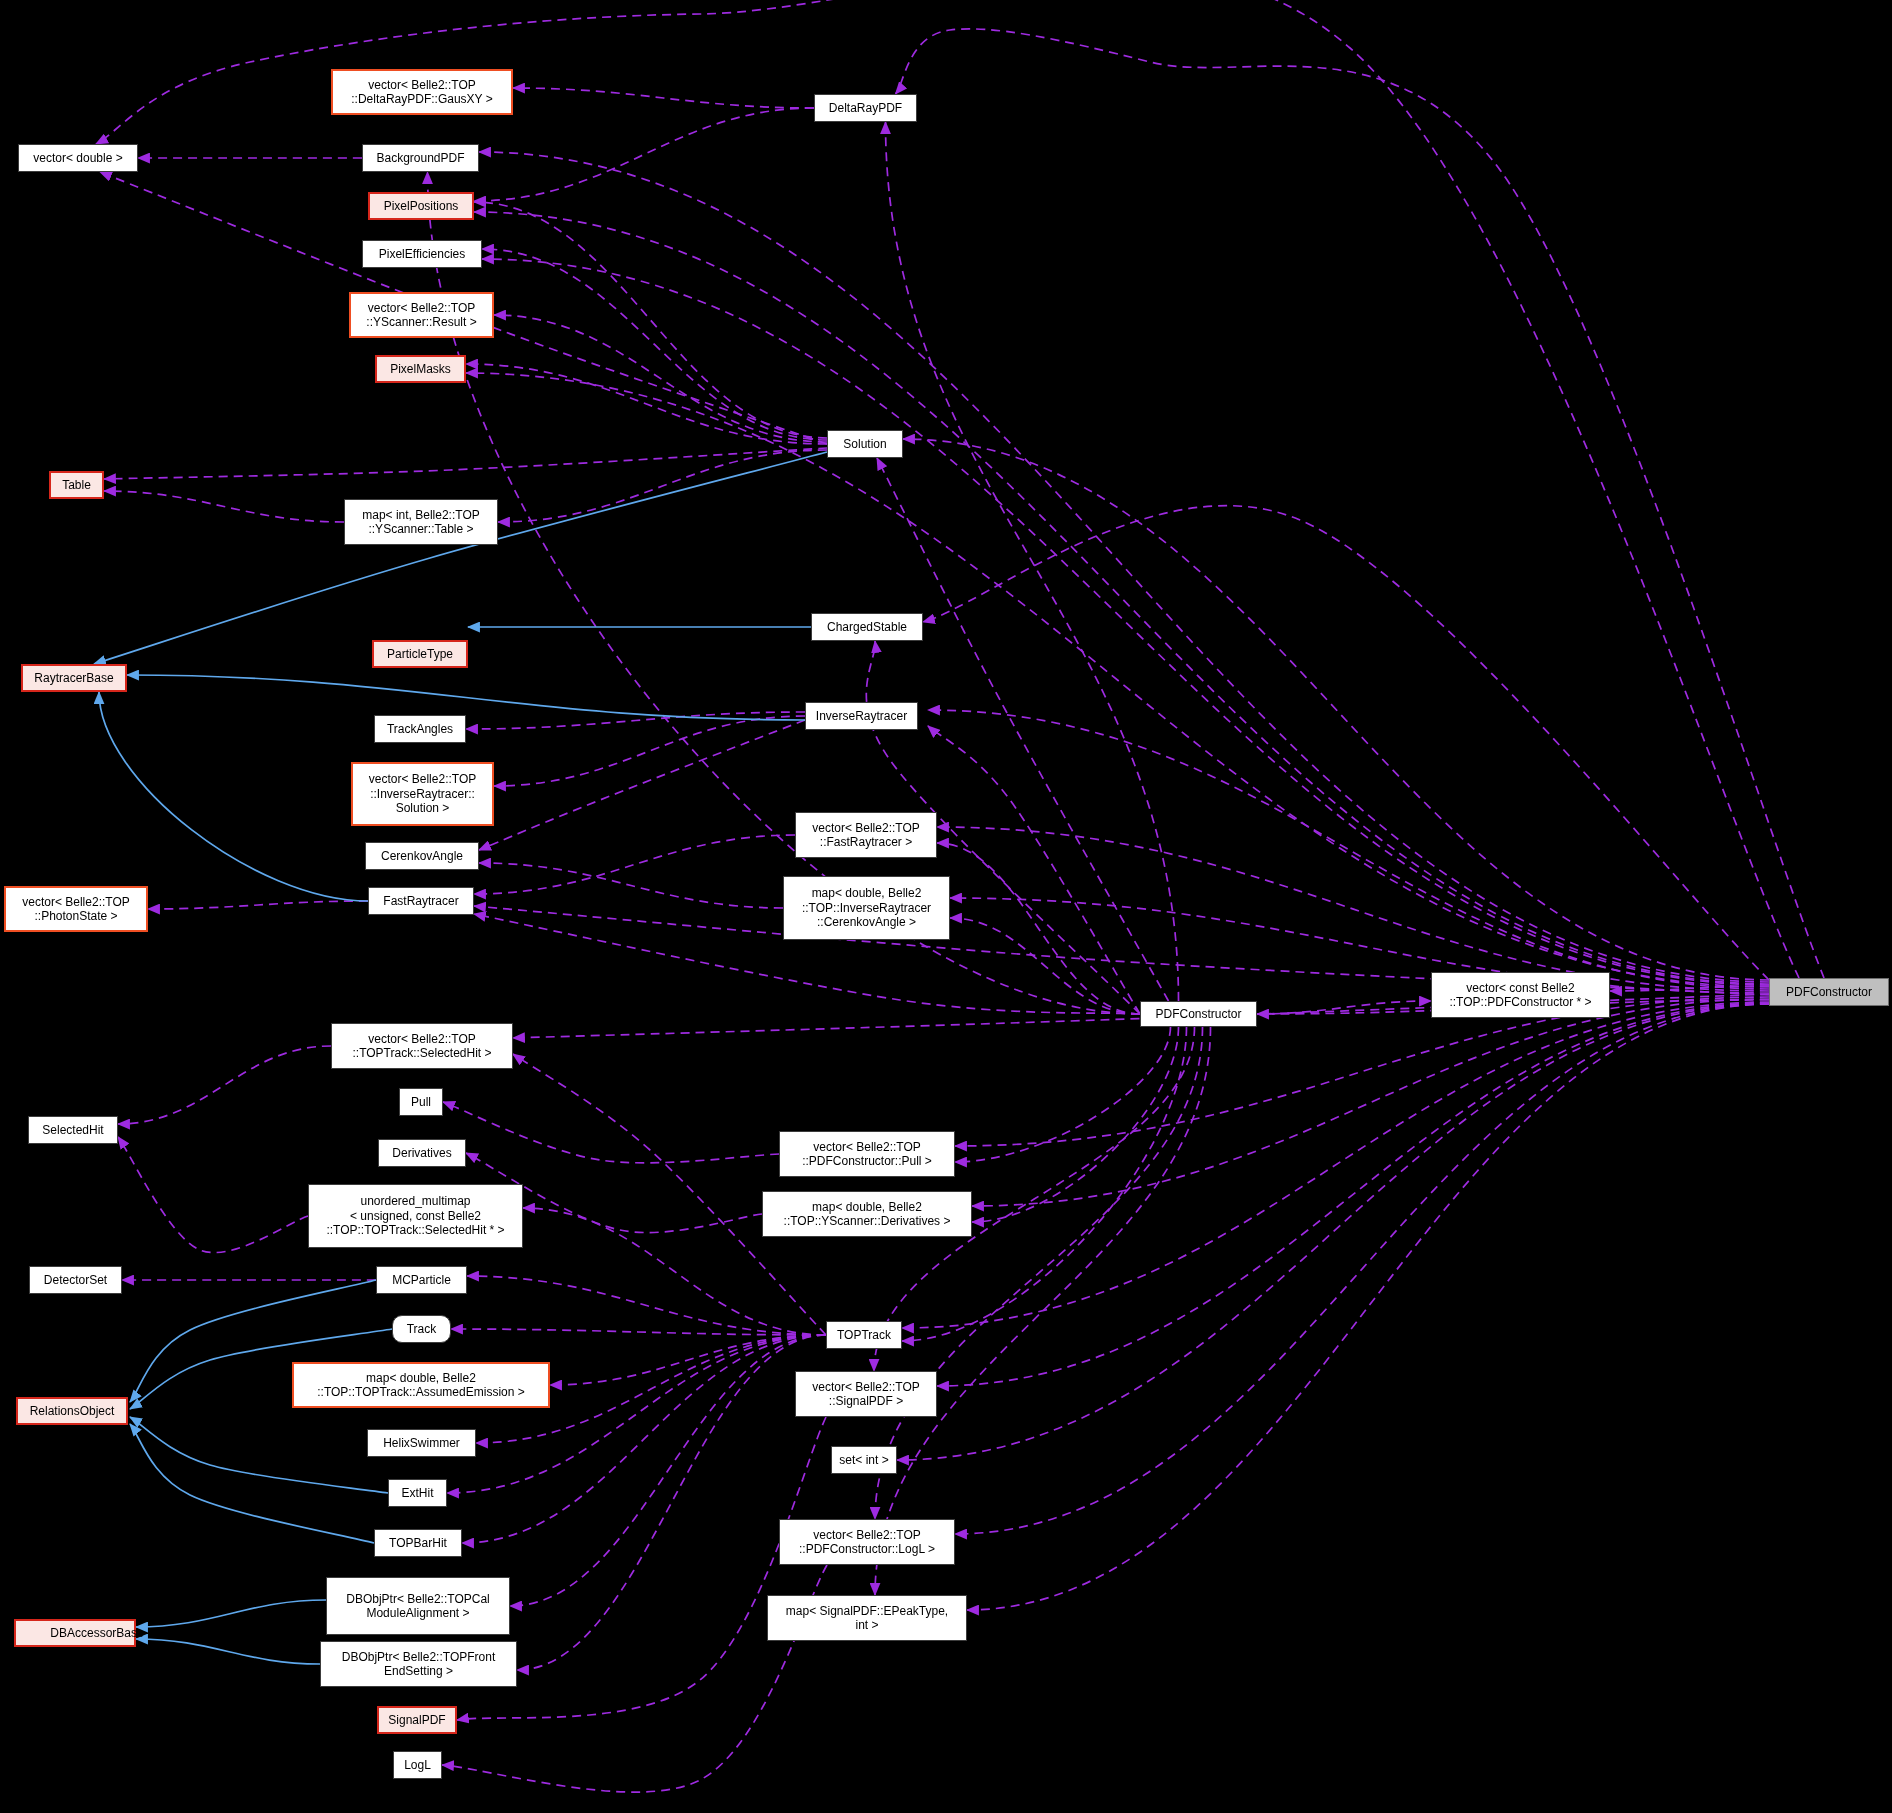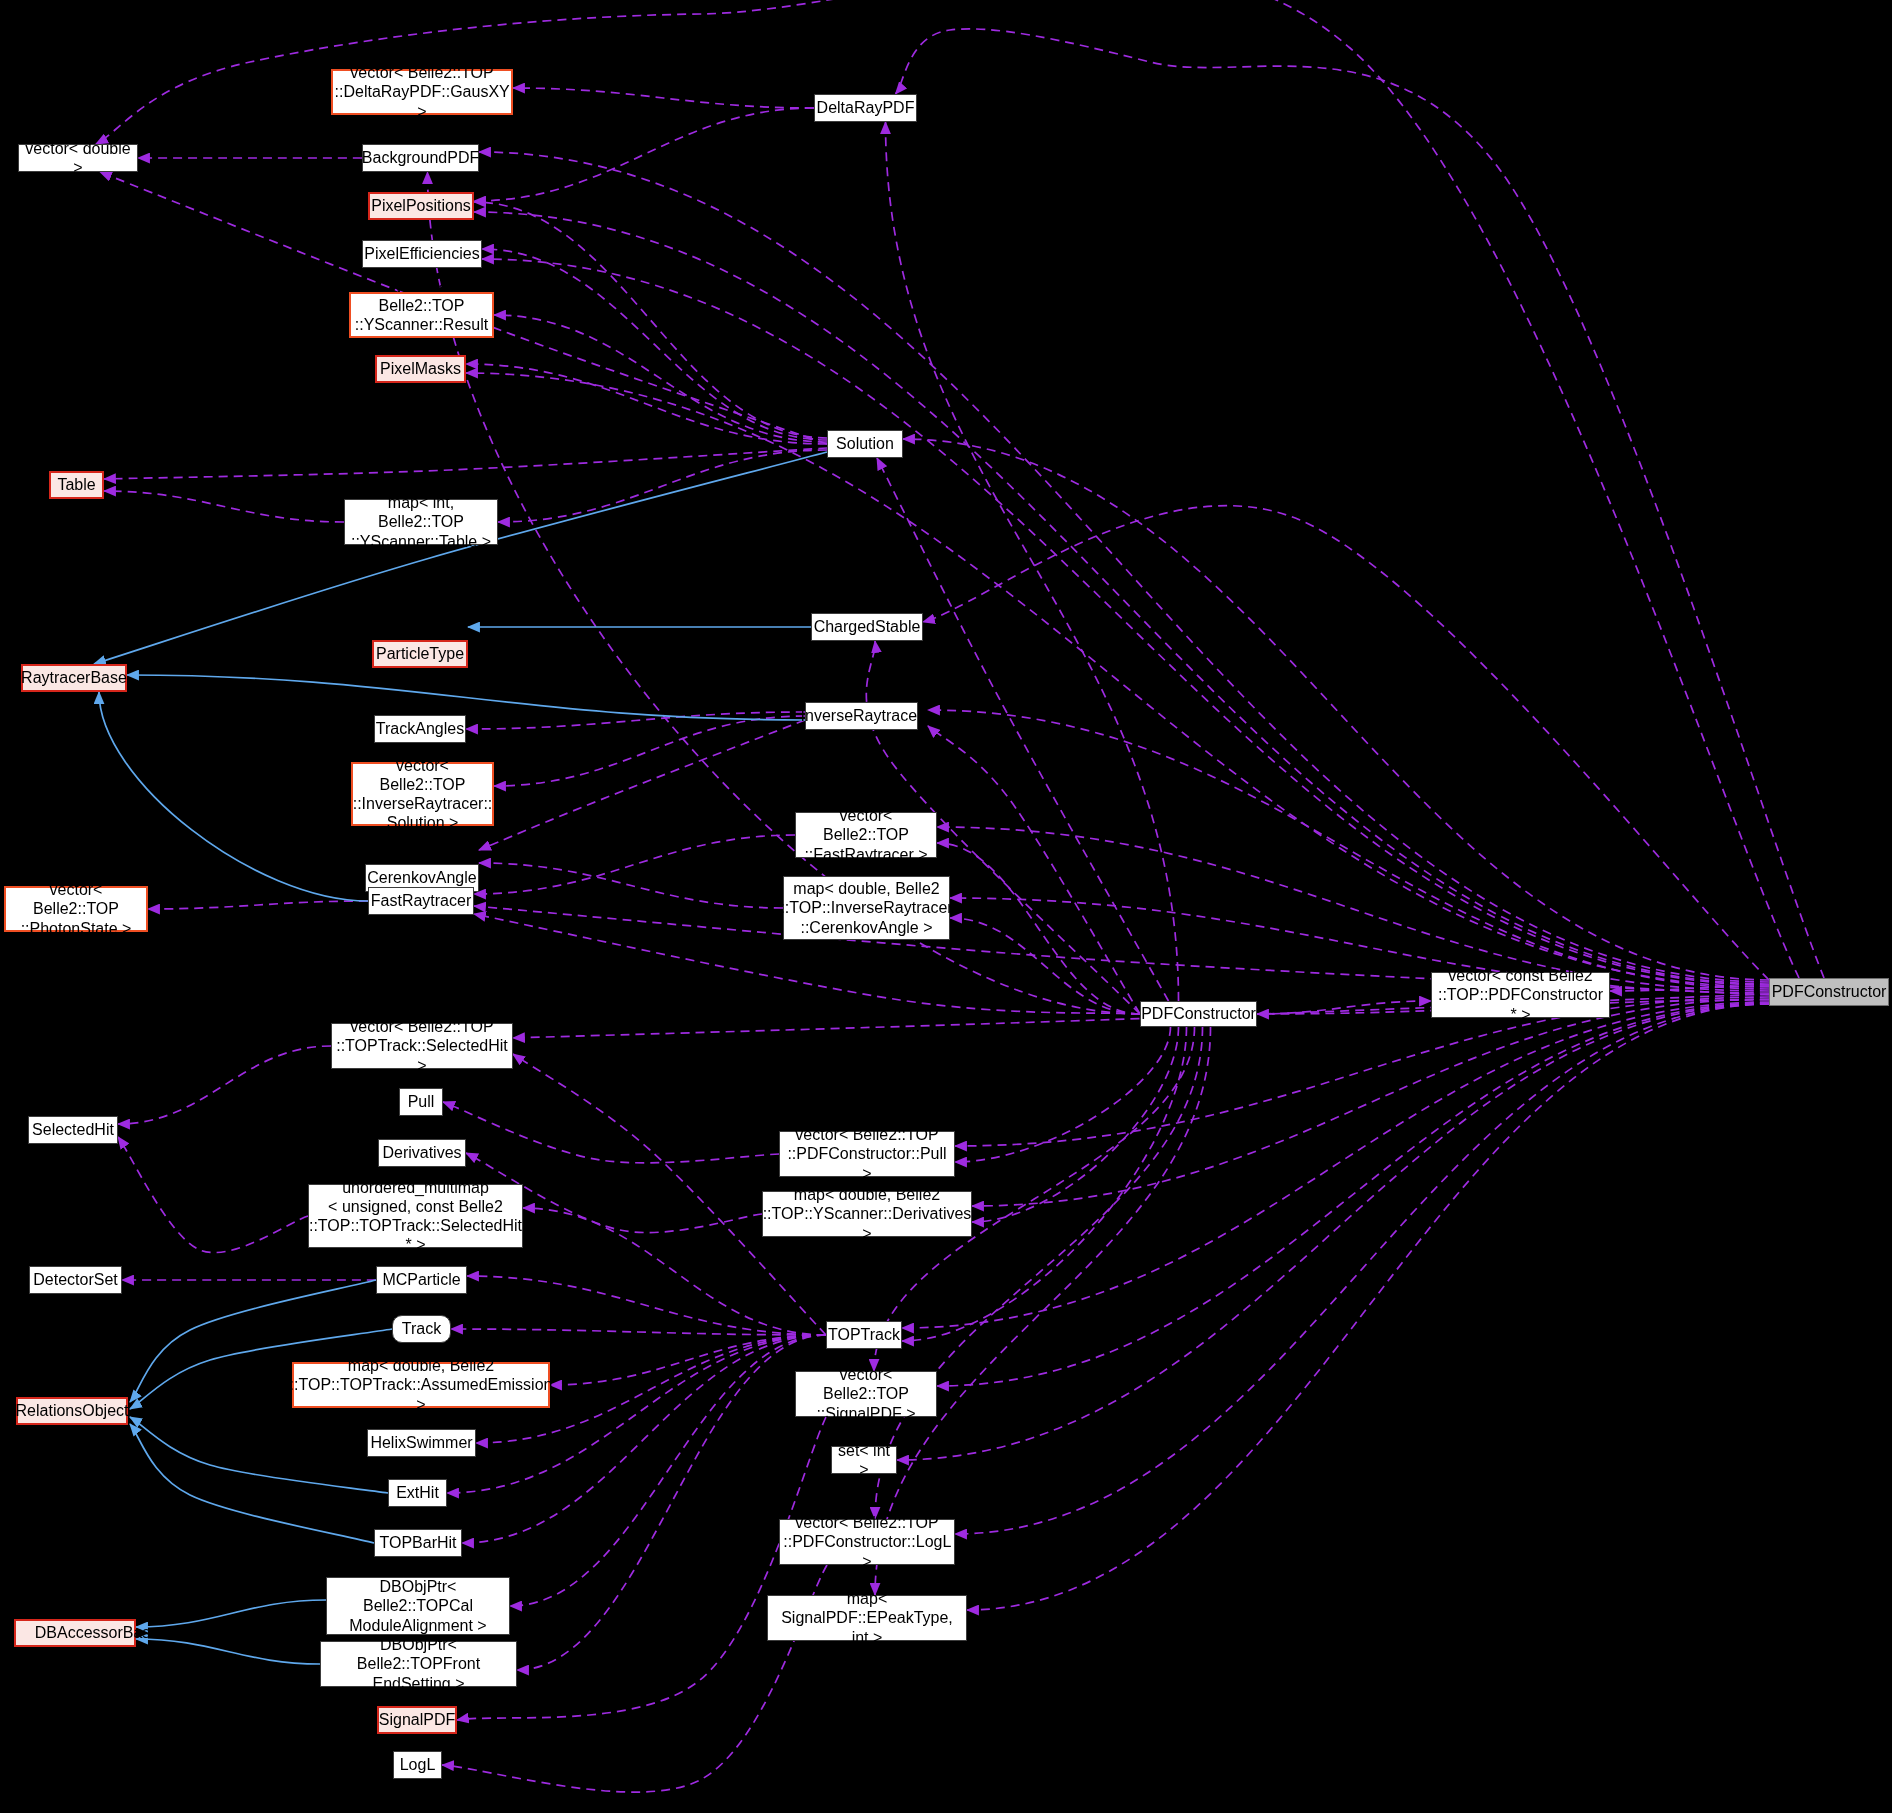--- a/index.html
+++ b/index.html
@@ -2,21 +2,21 @@
 <html><head>
 <meta charset="utf-8">
 <style>
   html,body{margin:0;padding:0;background:#000;}
   #diagram{position:relative;background:#000;overflow:hidden;}
   #edges{position:absolute;left:0;top:0;}
   .node{
     position:absolute;display:flex;align-items:center;justify-content:center;
     text-align:center;white-space:pre-line;box-sizing:border-box;
     font-family:"Liberation Sans","DejaVu Sans",sans-serif;
-    font-size:16px;line-height:1.2;color:#000;
+    font-size:12px;line-height:1.2;color:#000;
     background:#fff;border:1.4px solid #3c3c3c;padding:1px 4px;cursor:pointer;
   }
   .node.red{background:#fbe7e4;border:2px solid #d6261b;}
   .node.redline{background:#fff;border:2px solid #ef4e22;}
   .node.subject{background:#bfbfbf;border:1.4px solid #6e6e6e;}
 </style>
 </head>
 <body>
 
 <div id="diagram" style="width: 1892px; height: 1813px; background: rgb(0, 0, 0);">
@@ -128,21 +128,21 @@
     <div class="node red" style="left: 372px; top: 640px; width: 96px; height: 28px;">ParticleType</div>
     <div class="node normal" style="left: 811px; top: 613px; width: 112px; height: 28px;">ChargedStable</div>
     <div class="node red" style="left: 21px; top: 664px; width: 106px; height: 28px;">RaytracerBase</div>
     <div class="node normal" style="left: 805px; top: 702px; width: 113px; height: 28px;">InverseRaytracer</div>
     <div class="node normal" style="left: 374px; top: 715px; width: 92px; height: 28px;">TrackAngles</div>
     <div class="node redline" style="left: 351px; top: 762px; width: 143px; height: 64px;">vector&lt; Belle2::TOP
 ::InverseRaytracer::
 Solution &gt;</div>
     <div class="node normal" style="left: 795px; top: 812px; width: 142px; height: 46px;">vector&lt; Belle2::TOP
 ::FastRaytracer &gt;</div>
-    <div class="node normal" style="left: 365px; top: 864px; width: 114px; height: 28px;">CerenkovAngle</div>
+    <div class="node normal" style="left: 365px; top: 842px; width: 114px; height: 28px;">CerenkovAngle</div>
     <div class="node normal" style="left: 783px; top: 876px; width: 167px; height: 64px;">map&lt; double, Belle2
 ::TOP::InverseRaytracer
 ::CerenkovAngle &gt;</div>
     <div class="node redline" style="left: 4px; top: 886px; width: 144px; height: 46px;">vector&lt; Belle2::TOP
 ::PhotonState &gt;</div>
     <div class="node normal" style="left: 368px; top: 887px; width: 106px; height: 28px;">FastRaytracer</div>
     <div class="node normal" style="left: 1140px; top: 1001px; width: 117px; height: 26px;">PDFConstructor</div>
     <div class="node normal" style="left: 1431px; top: 972px; width: 179px; height: 46px;">vector&lt; const Belle2
 ::TOP::PDFConstructor * &gt;</div>
     <div class="node subject" style="left: 1769px; top: 978px; width: 120px; height: 28px;">PDFConstructor</div>

